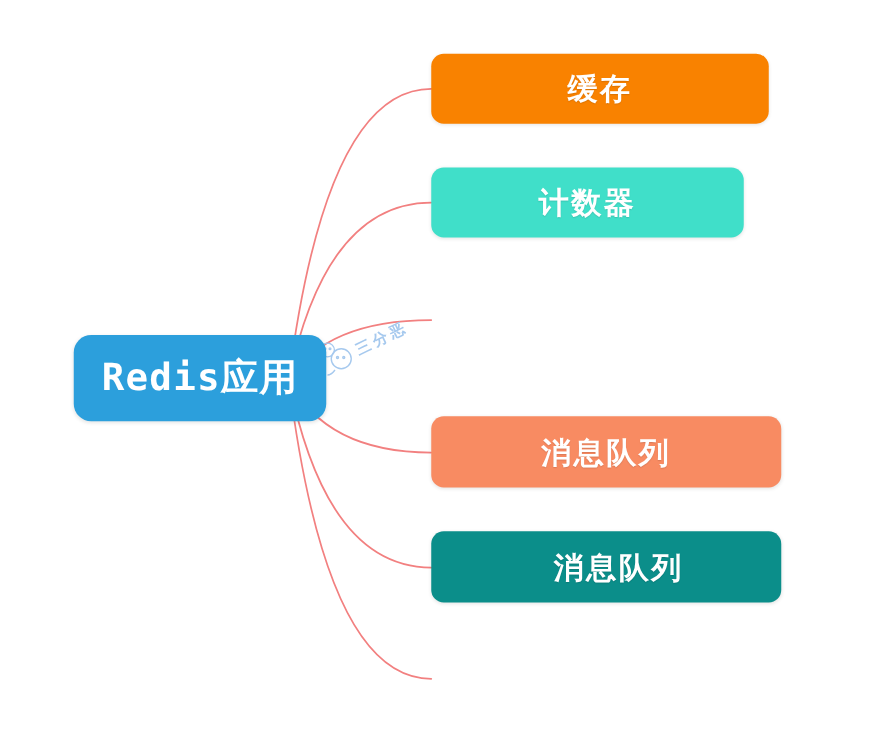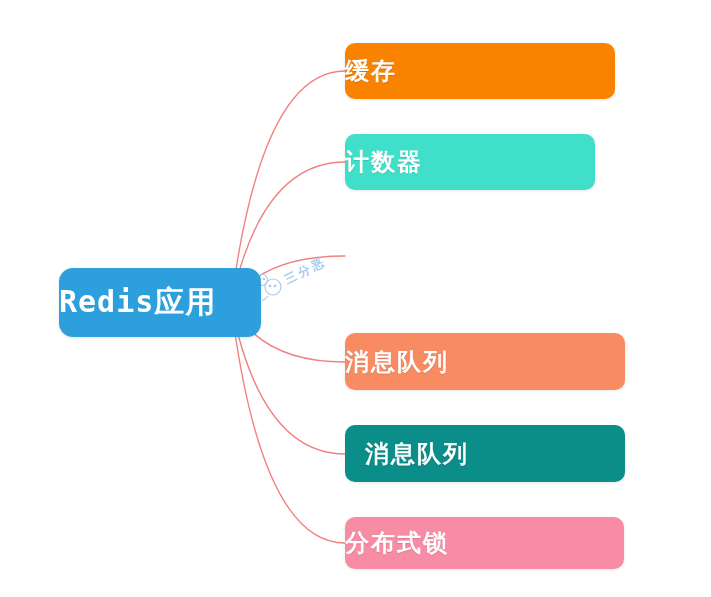--- a/index.html
+++ b/index.html
@@ -25,20 +25,21 @@
   }
   .connector {
     fill: none;
     stroke-width: 1.4px;
     stroke-linecap: round;
   }
   .node {
     position: absolute;
     display: flex;
     align-items: center;
+    justify-content: center;
     color: #ffffff;
     font-weight: bold;
     box-sizing: border-box;
     box-shadow: 0 1px 3px rgba(0,0,0,0.10);
     cursor: default;
   }
   .root-node {
     left: 31px;
     top: 268px;
     width: 202px;
@@ -103,17 +104,14 @@
 
 
   <div class="node branch-node" style="top: 333px; width: 280px; height: 57px; background: rgb(248, 139, 98);">
     <span>消息队列</span>
   </div>
 
   <div class="node branch-node" style="top: 425px; width: 280px; height: 57px; background: rgb(11, 142, 138); padding-left: 20px;">
     <span>消息队列</span>
   </div>
 
-  <div class="node branch-node" style="top: 517px; width: 279px; height: 52px; background: rgb(248, 140, 164);">
-    <span>分布式锁</span>
-  </div>
 
 </div>
 
 </body></html>

